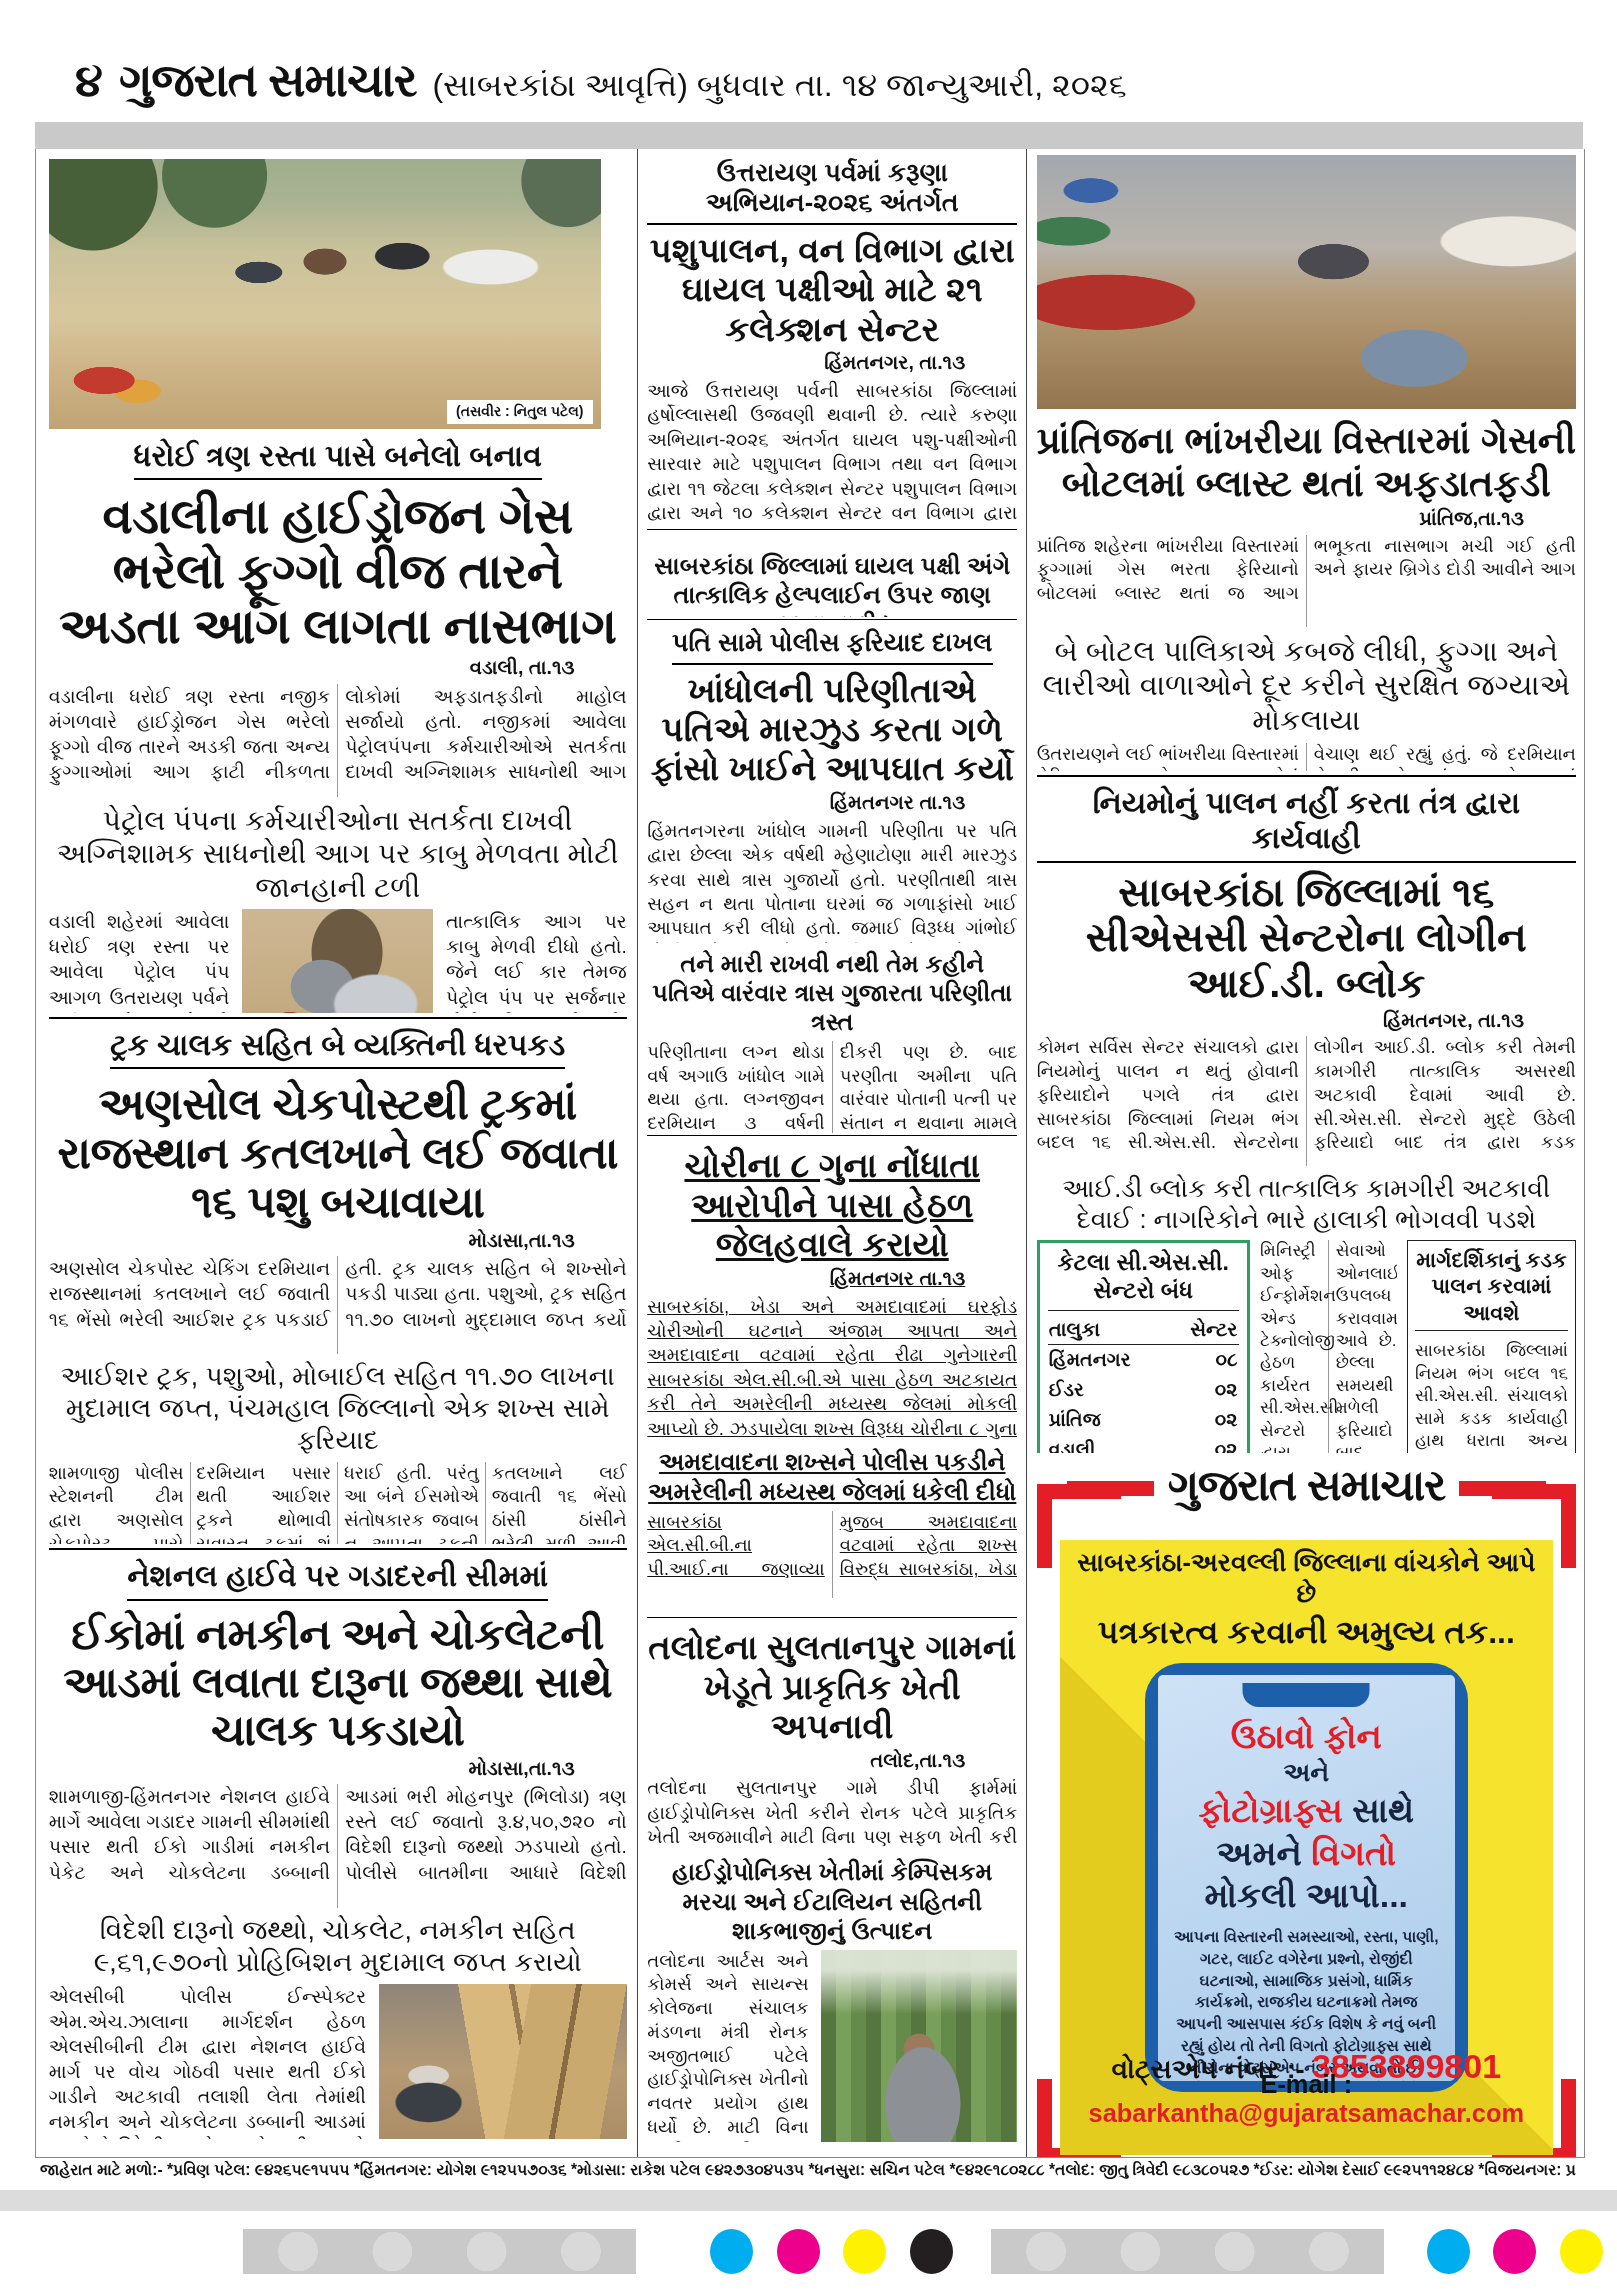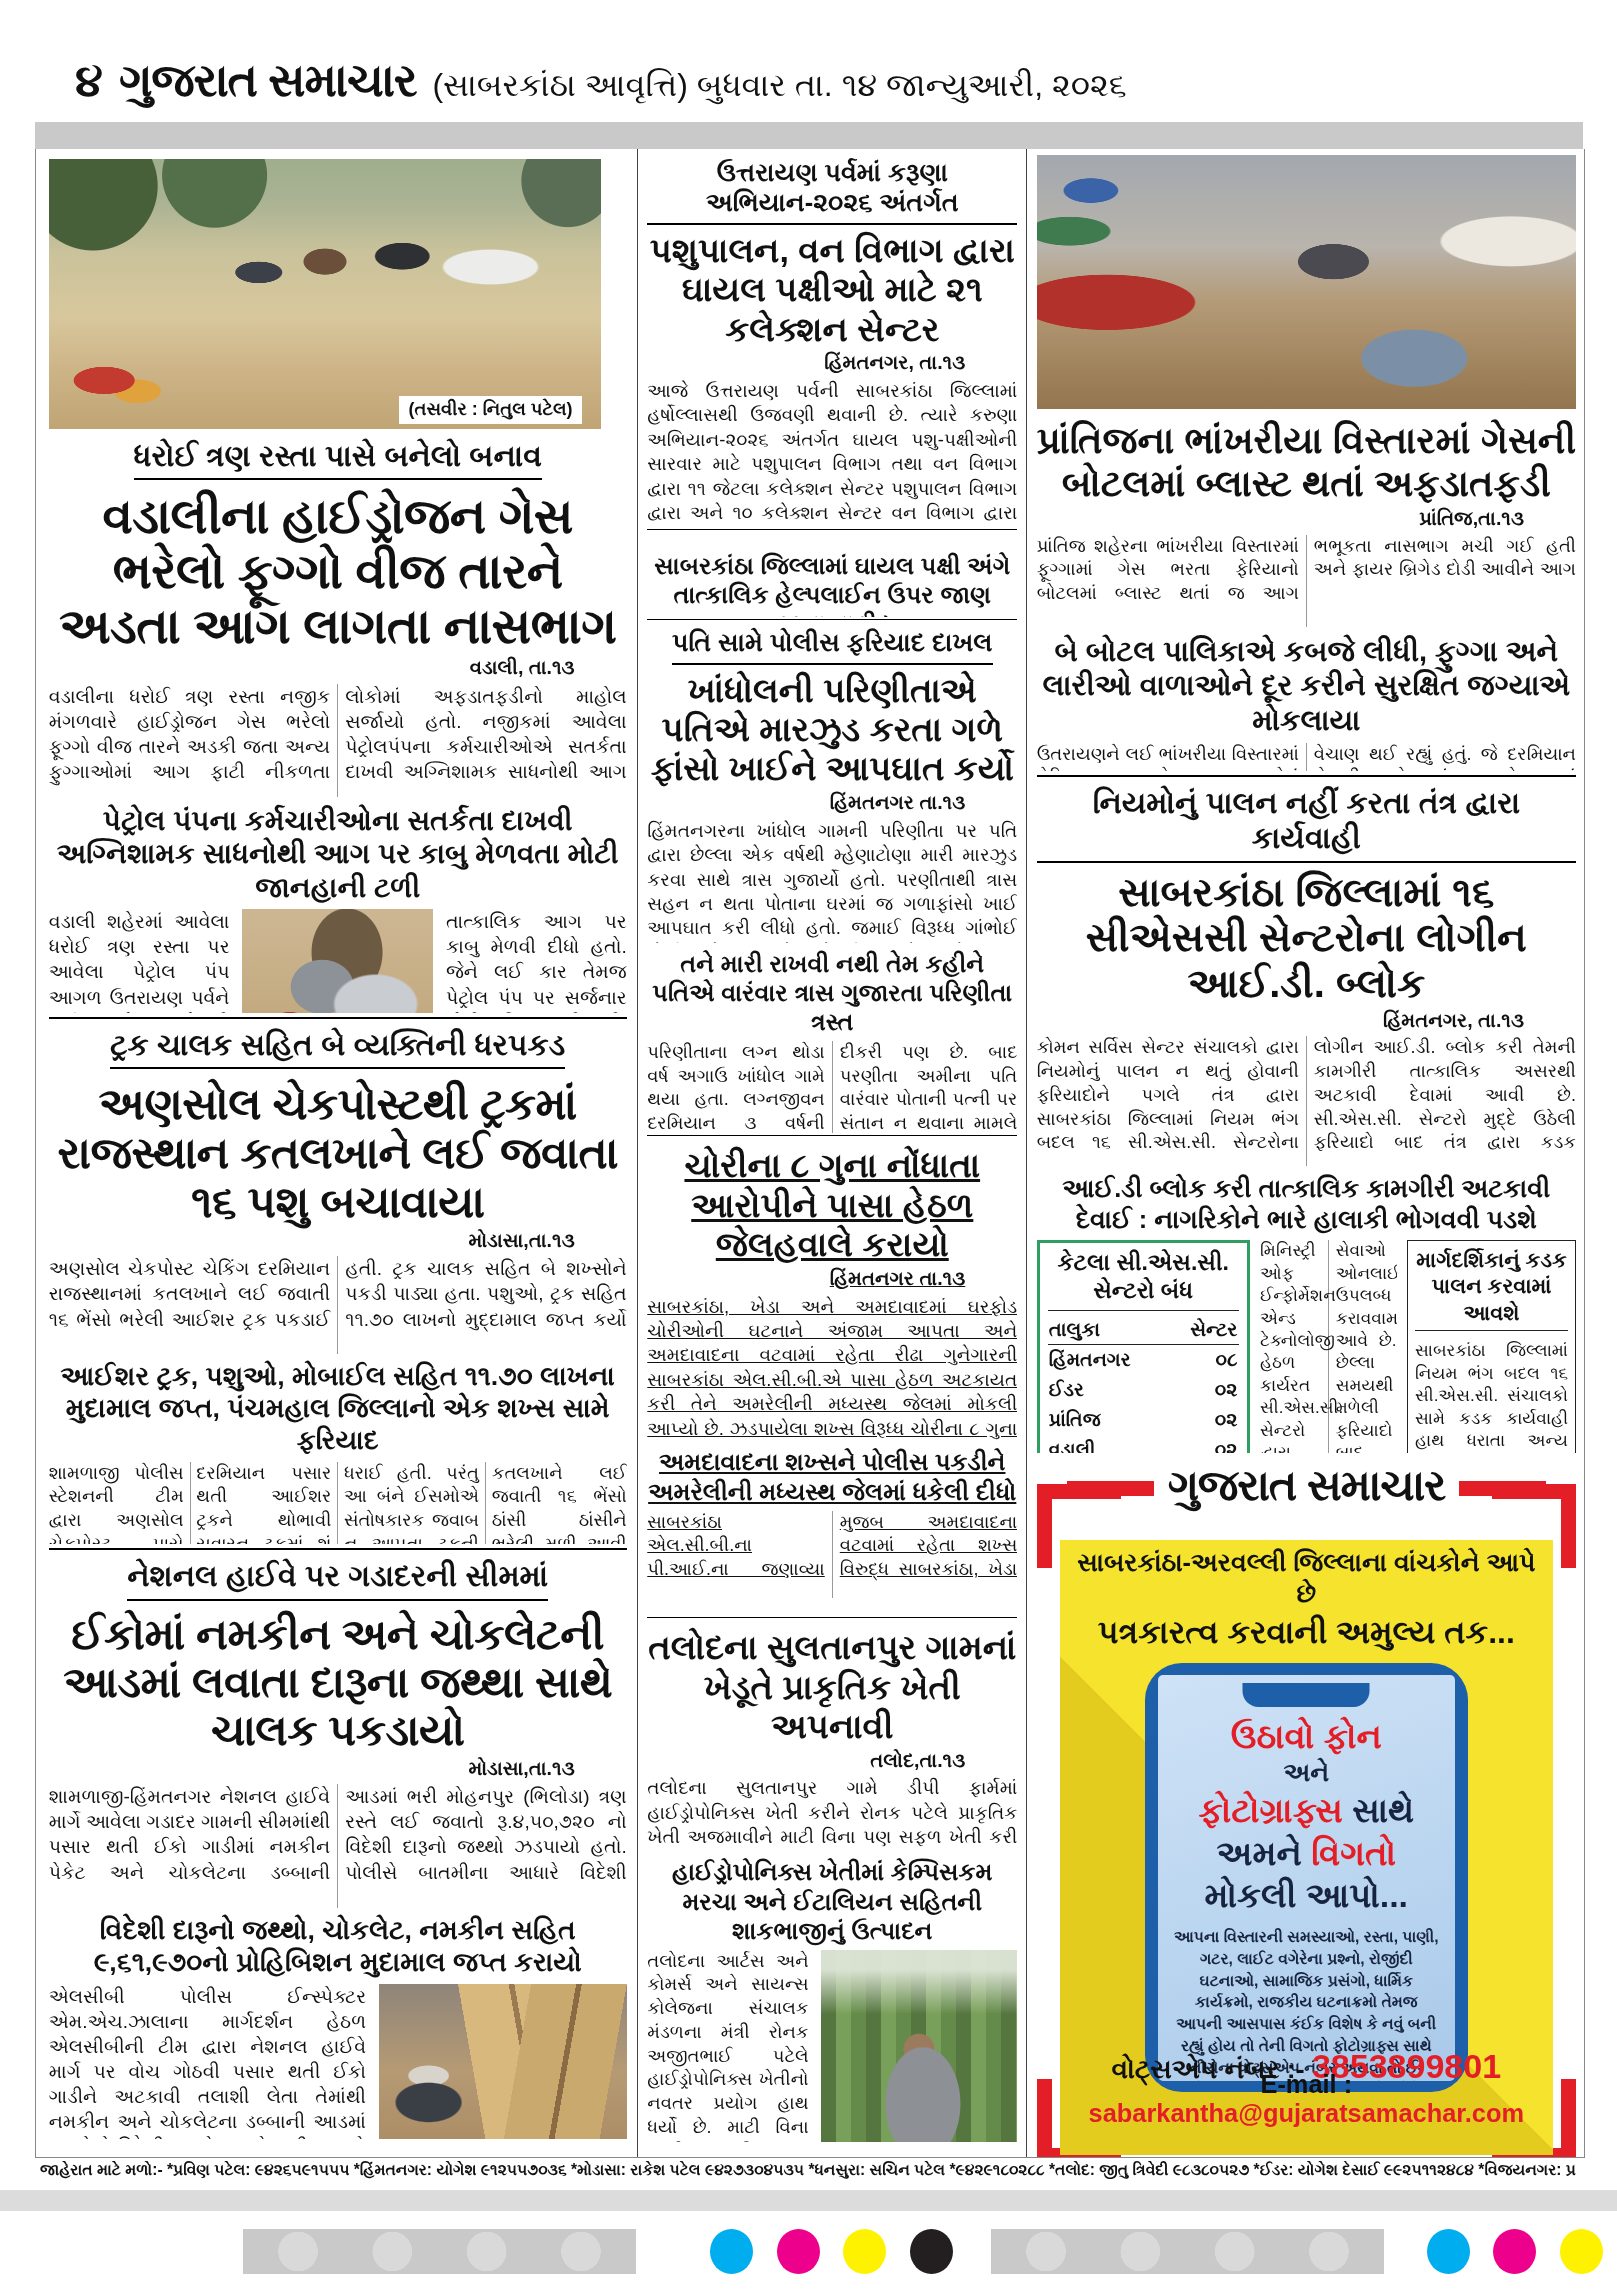--- a/index.html
+++ b/index.html
@@ -25,38 +25,38 @@
   
   .kicker{text-align:center;margin-top:3.5px;}
   .kicker span{display:inline-block;font-size:30px;font-weight:700;border-bottom:2.3px solid #000;padding-bottom:4.6px;}
   .headline-xl{font-size:49px;font-weight:800;line-height:1.12;text-align:center;margin:9.2px 0 2.3px 0;letter-spacing:-0.6px;}
   .headline-lg{font-size:37px;font-weight:800;line-height:1.14;text-align:center;margin:7px 0 2.3px 0;}
   .headline-md{font-size:34px;font-weight:800;line-height:1.16;text-align:center;margin:5.8px 0 2.3px 0;}
   .dateline{font-size:19.6px;font-weight:700;text-align:right;padding-right:52px;margin:2.3px 0 4.6px 0;}
   .bodytext{font-size:19px;line-height:1.32;text-align:justify;overflow:hidden;}
   .cols2{column-count:2;column-gap:15px;column-rule:0.6px solid #999;}
   .cols4{column-count:4;column-gap:12.7px;column-rule:0.6px solid #999;}
-  .subhead{font-size:28px;font-weight:700;line-height:1.2;text-align:center;margin:7px 0 4.6px 0;}
+  .subhead{font-size:28px;font-weight:400;line-height:1.2;text-align:center;margin:7px 0 4.6px 0;}
   .subhead-sm{font-size:24px;font-weight:800;line-height:1.22;text-align:center;margin:5.8px 0 4.6px 0;}
   
   .photo{position:relative;background:#cfc6ae;overflow:hidden;}
   .photo-street{width:552px;height:270px;margin:2.3px 0 5.8px 0;
     background:
       radial-gradient(ellipse at 10% 82%, #c23b2e 0 30px, rgba(0,0,0,0) 31px),
       radial-gradient(ellipse at 16% 86%, #e0a23c 0 23px, rgba(0,0,0,0) 24px),
       radial-gradient(ellipse at 80% 40%, #ececea 0 46px, rgba(0,0,0,0) 49px),
       radial-gradient(ellipse at 64% 36%, #2e3034 0 26.6px, rgba(0,0,0,0) 28px),
       radial-gradient(ellipse at 38% 42%, #3c4048 0 23px, rgba(0,0,0,0) 24px),
       radial-gradient(ellipse at 50% 38%, #6b4f3a 0 21px, rgba(0,0,0,0) 22px),
       radial-gradient(circle at 8% 10%, #47603a 0 64px, rgba(0,0,0,0) 65px),
       radial-gradient(circle at 30% 6%, #53704a 0 52px, rgba(0,0,0,0) 53px),
       radial-gradient(circle at 94% 8%, #5a6e55 0 46px, rgba(0,0,0,0) 47px),
       linear-gradient(180deg,#9fae8d 0%,#aab393 16%,#c9c29b 34%,#d8c79d 58%,#cdb487 78%,#c0a474 100%);}
-  .photo-caption-overlay{position:absolute;right:19px;bottom:5.8px;background:#fff;padding:3.5px 9.2px;
-    font-size:18px;font-weight:600;}
+  .photo-caption-overlay{position:absolute;right:8px;bottom:5.8px;background:#fff;padding:3.5px 9.2px;
+    font-size:14px;font-weight:600;}
   .photo-firetruck{width:100%;height:254px;margin:1.2px 0 4.6px 0;
     background:
       radial-gradient(ellipse at 6% 30%, #3f7b4f 0 40px, rgba(0,0,0,0) 42px),
       radial-gradient(ellipse at 10% 14%, #3b63a8 0 26.6px, rgba(0,0,0,0) 28px),
       radial-gradient(ellipse at 13% 58%, #b3312b 0 87px, rgba(0,0,0,0) 89px),
       radial-gradient(ellipse at 88% 34%, #ece8df 0 69px, rgba(0,0,0,0) 72px),
       radial-gradient(ellipse at 89% 28%, #caa083 0 23px, rgba(0,0,0,0) 24px),
       radial-gradient(ellipse at 55% 42%, #4a4a50 0 35px, rgba(0,0,0,0) 36px),
       radial-gradient(ellipse at 70% 80%, #7b90a6 0 52px, rgba(0,0,0,0) 54px),
       linear-gradient(180deg,#a3a8ae 0%,#b9b4ac 36%,#b49a77 58%,#a58963 78%,#93754f 100%);}

